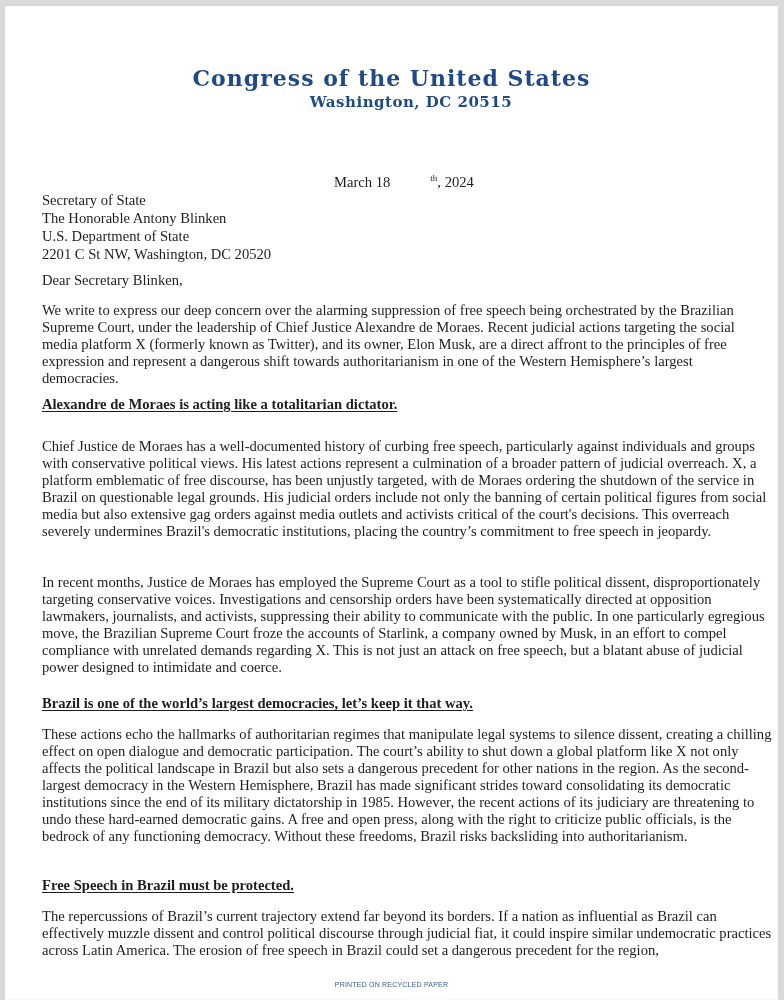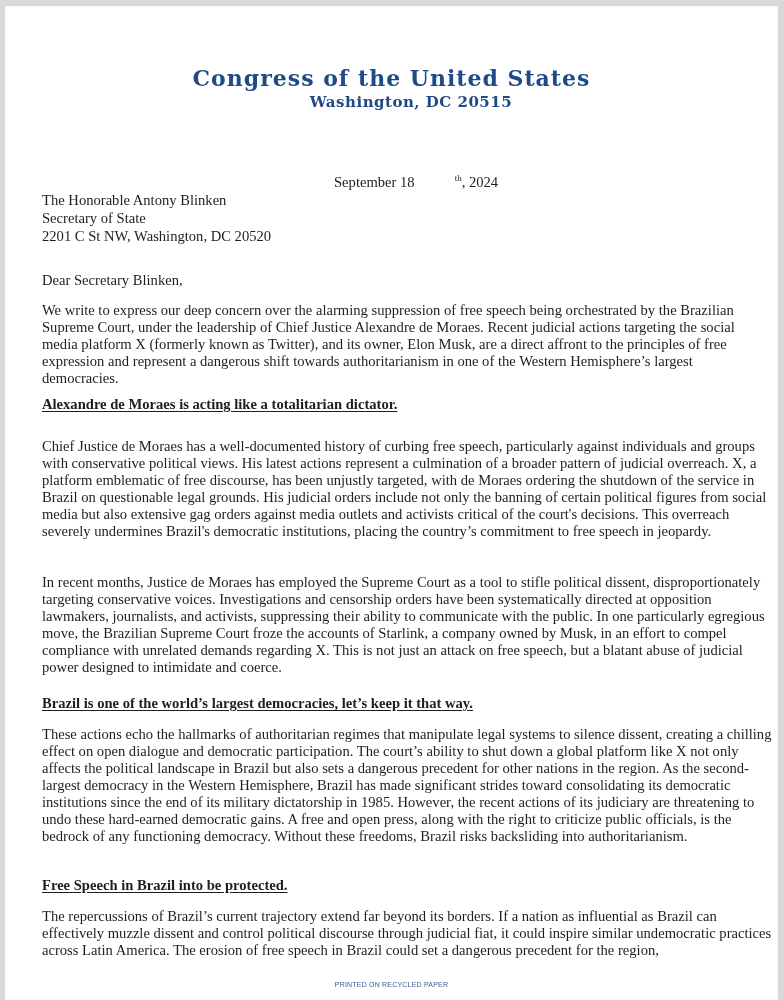--- a/index.html
+++ b/index.html
@@ -83,37 +83,38 @@
 <body>
 
 <div class="frame">
   <div class="page">
 
     <div class="letterhead">
       <div class="title">Congress of the United States</div>
       <div class="subtitle">Washington, DC 20515</div>
     </div>
 
-    <div class="date"><span>September 18</span><sup>th</sup><span>, 2024</span></div>
+    <div class="date"><span>March 18</span><sup>th</sup><span>, 2024</span></div>
 
     <div class="body-text address">
+      <div>Secretary of State</div>
       <div>The Honorable Antony Blinken</div>
-      <div>Secretary of State</div>
+      <div>U.S. Department of State</div>
       <div>2201 C St NW, Washington, DC 20520</div>
     </div>
 
     <div class="body-text salutation">Dear Secretary Blinken,</div>
 
     <p class="body-text para" style="top:296px;">We write to express our deep concern over the alarming suppression of free speech being orchestrated by the Brazilian Supreme Court, under the leadership of Chief Justice Alexandre de Moraes. Recent judicial actions targeting the social media platform X (formerly known as Twitter), and its owner, Elon Musk, are a direct affront to the principles of free expression and represent a dangerous shift towards authoritarianism in one of the Western Hemisphere’s largest democracies.</p>
 
     <div class="body-text heading" style="top:390px;">Alexandre de Moraes is acting like a totalitarian dictator.</div>
     <p class="body-text para" style="top:432px;">Chief Justice de Moraes has a well-documented history of curbing free speech, particularly against individuals and groups with conservative political views. His latest actions represent a culmination of a broader pattern of judicial overreach. X, a platform emblematic of free discourse, has been unjustly targeted, with de Moraes ordering the shutdown of the service in Brazil on questionable legal grounds. His judicial orders include not only the banning of certain political figures from social media but also extensive gag orders against media outlets and activists critical of the court's decisions. This overreach severely undermines Brazil's democratic institutions, placing the country’s commitment to free speech in jeopardy.</p>
     <p class="body-text para" style="top:568px;">In recent months, Justice de Moraes has employed the Supreme Court as a tool to stifle political dissent, disproportionately targeting conservative voices. Investigations and censorship orders have been systematically directed at opposition lawmakers, journalists, and activists, suppressing their ability to communicate with the public. In one particularly egregious move, the Brazilian Supreme Court froze the accounts of Starlink, a company owned by Musk, in an effort to compel compliance with unrelated demands regarding X. This is not just an attack on free speech, but a blatant abuse of judicial power designed to intimidate and coerce.</p>
 
     <div class="body-text heading" style="top:689px;">Brazil is one of the world’s largest democracies, let’s keep it that way.</div>
     <p class="body-text para" style="top:720px;">These actions echo the hallmarks of authoritarian regimes that manipulate legal systems to silence dissent, creating a chilling effect on open dialogue and democratic participation. The court’s ability to shut down a global platform like X not only affects the political landscape in Brazil but also sets a dangerous precedent for other nations in the region. As the second-largest democracy in the Western Hemisphere, Brazil has made significant strides toward consolidating its democratic institutions since the end of its military dictatorship in 1985. However, the recent actions of its judiciary are threatening to undo these hard-earned democratic gains. A free and open press, along with the right to criticize public officials, is the bedrock of any functioning democracy. Without these freedoms, Brazil risks backsliding into authoritarianism.</p>
 
-    <div class="body-text heading" style="top:871px;">Free Speech in Brazil into be protected.</div>
+    <div class="body-text heading" style="top:871px;">Free Speech in Brazil must be protected.</div>
     <p class="body-text para" style="top:902px;">The repercussions of Brazil’s current trajectory extend far beyond its borders. If a nation as influential as Brazil can effectively muzzle dissent and control political discourse through judicial fiat, it could inspire similar undemocratic practices across Latin America. The erosion of free speech in Brazil could set a dangerous precedent for the region,</p>
 
     <div class="footer">PRINTED ON RECYCLED PAPER</div>
   </div>
 </div>
 
 </body></html>

